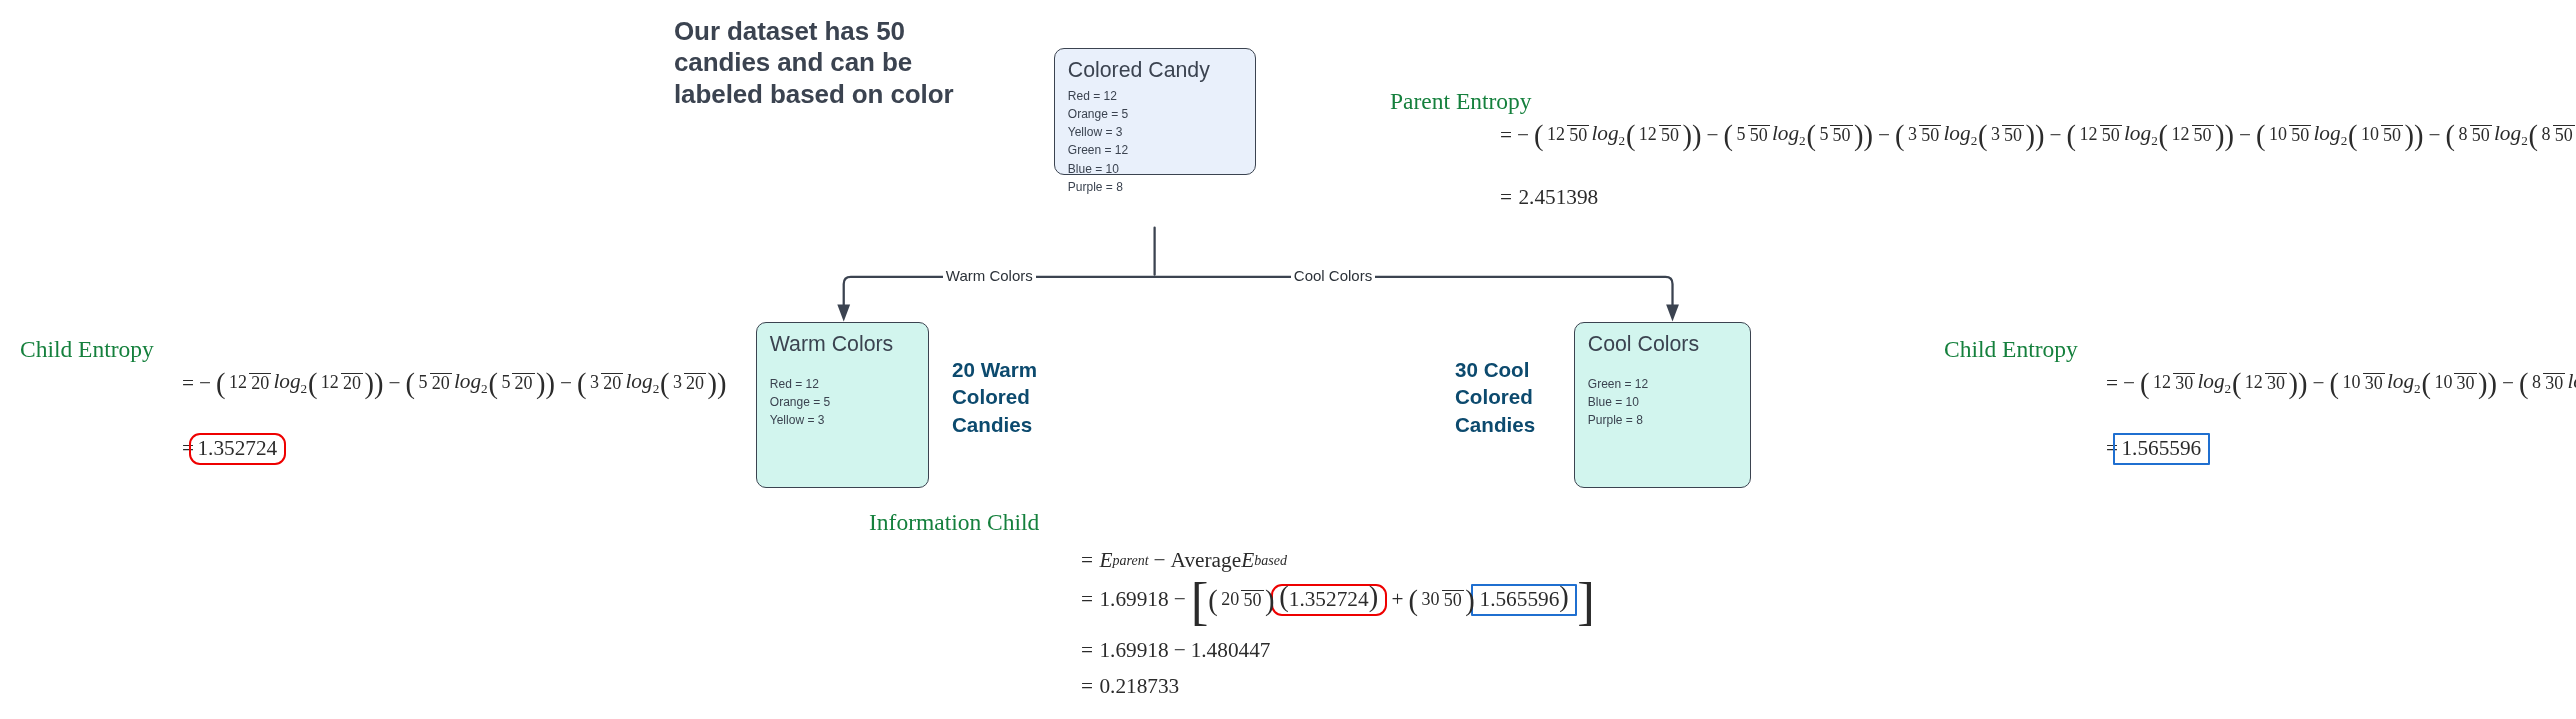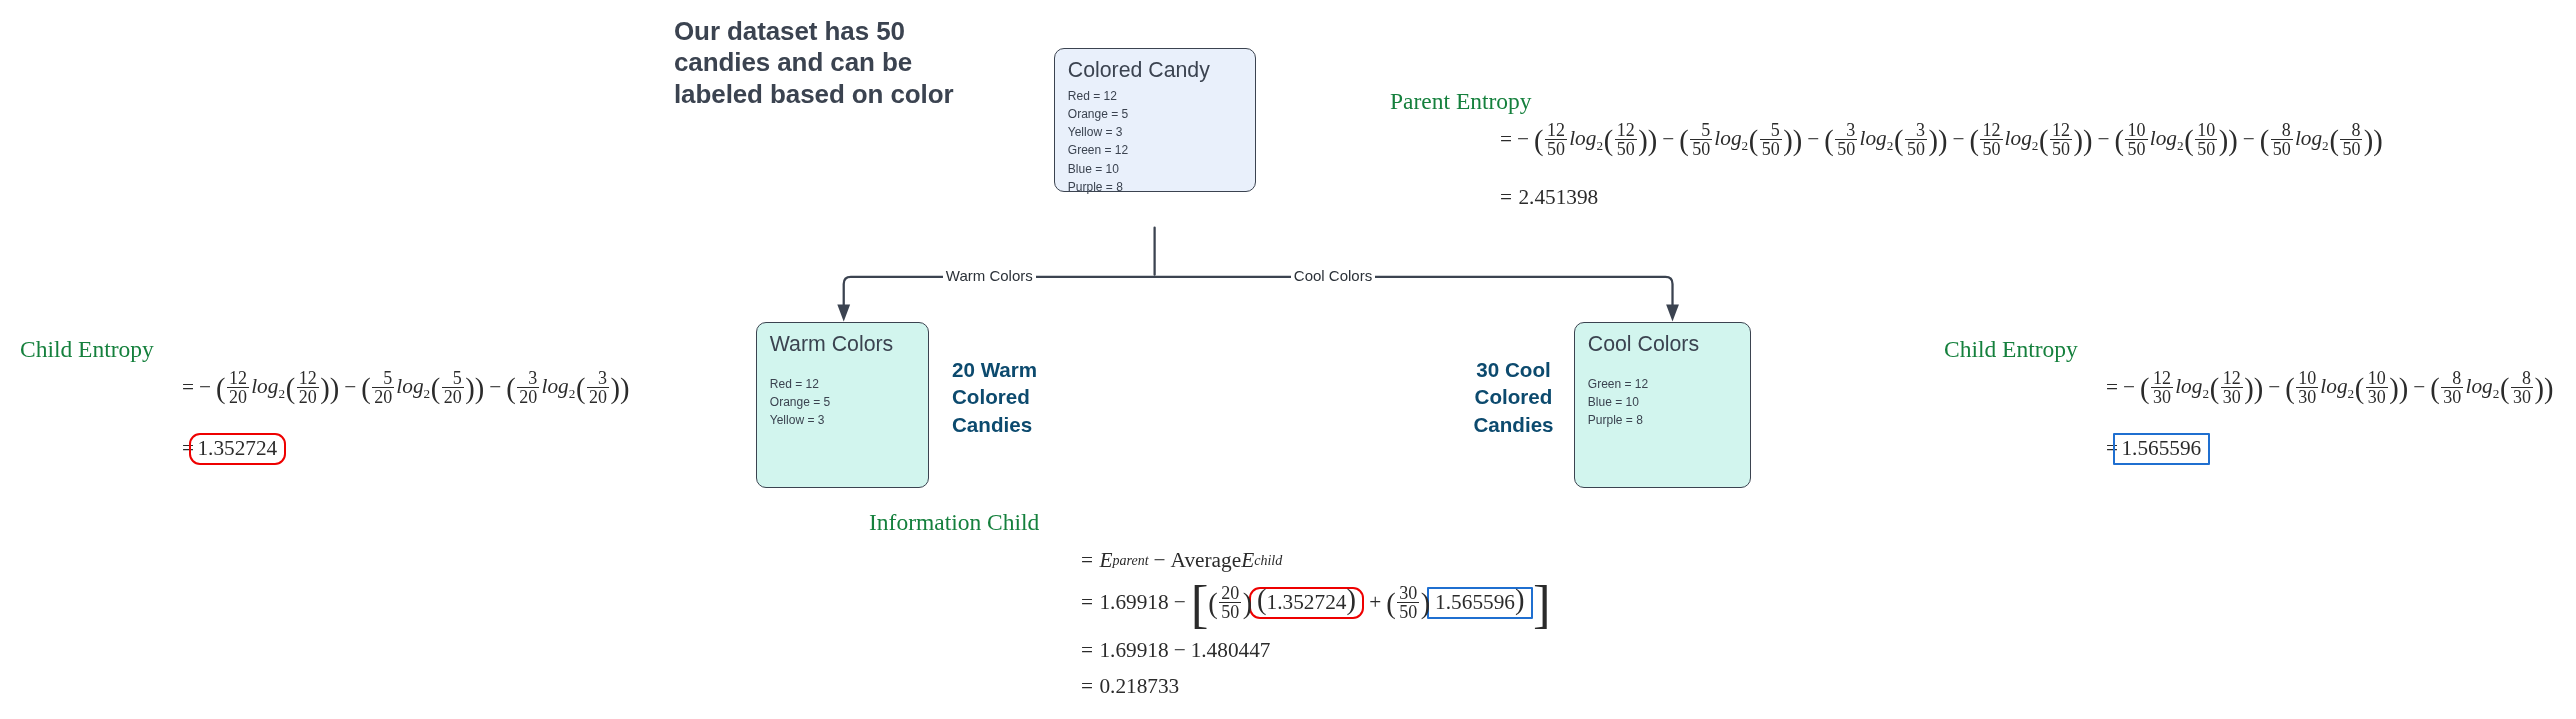--- a/index.html
+++ b/index.html
@@ -30,21 +30,21 @@
   .node .node-title{
     font-size:21.3px; line-height:1.1; font-weight:400;
     color:#3b4350; white-space:nowrap;
   }
   .node ul{list-style:none;margin:0;padding:0;}
   .node li{
     font-size:12px; line-height:1.52; color:#3b4350; white-space:nowrap;
   }
 
   #root-node{
-    left:1054px; top:48px; width:202px; height:144px;
+    left:1054px; top:48px; width:202px; height:127px;
     background:#e9f0fb;
   }
   #root-node .node-title{margin-bottom:4.3px;}
 
   #warm-node{
     left:756px; top:322px; width:173px; height:166px;
     background:#d2f5ee;
   }
   #warm-node .node-title{margin-bottom:18.5px;}
 
@@ -53,21 +53,21 @@
     background:#d2f5ee;
   }
   #cool-node .node-title{margin-bottom:18.5px;}
 
   
   .count-caption{
     font-family:"Liberation Sans", sans-serif;
     font-weight:bold;font-size:20.6px;line-height:1.33;color:#0c4a6e;
   }
   #warm-count{left:952px;top:356px;width:121px;}
-  #cool-count{left:1455px;top:356px;width:117px;text-align:center;}
+  #cool-count{left:1455px;top:356px;width:117px;text-align:left;}
 
   
   #tree-links{left:0;top:0;width:2576px;height:720px;pointer-events:none;}
 
   
   .edge-label{
     font-family:"Liberation Sans", sans-serif;
     font-size:15px;color:#2b3138;background:#ffffff;
     padding:0 2.8px;white-space:nowrap;
   }
@@ -83,21 +83,21 @@
     font-family:"Liberation Serif", serif;
     font-size:21.3px;color:#2b2b2b;white-space:nowrap;
     display:flex;align-items:center;
   }
   .mathline .it{font-style:italic;}
   .op{margin:0 5px;}
   .paren{font-size:28.5px;line-height:0;position:relative;top:0.7px;}
 
   
   .frac{
-    display:inline-flex;flex-direction:column;align-items:flex-end;
+    display:inline-flex;flex-direction:row;align-items:flex-start;
     vertical-align:middle;margin:0 1.4px;line-height:1.02;
   }
   .frac .num{font-size:18px;padding:0 2.1px;}
   .frac .den{font-size:18px;padding:0 2.1px;border-top:1.1px solid #2b2b2b;}
 
   .log{font-style:italic;margin:0 0.7px;}
   .log sub{font-size:0.62em;font-style:normal;}
 
   
   .bigbracket{font-size:53px;line-height:0;position:relative;top:1.4px;font-family:"Liberation Serif",serif;}
@@ -415,21 +415,21 @@
 <div class="abs" id="info-gain">
   <div class="math-title">Information Child</div>
 
   <div class="mathline" id="ig-l1">
     <span>=</span>
     <span style="margin-left:6.4px;" class="it">E</span>
       <sub style="font-style:italic;font-size:0.66em;">parent</sub>
     <span class="op">−</span>
     <span>Average</span>
     <span class="it">E</span>
-      <sub style="font-style:italic;font-size:0.66em;">child</sub>
+      <sub style="font-style:italic;font-size:0.66em;">based</sub>
   </div>
 
   <div class="mathline" id="ig-l2">
     <span>=</span>
     <span style="margin-left:6.4px;">1.69918</span>
     <span class="op">−</span>
     <span class="bigbracket">[</span>
     <span class="paren">(</span>
     <span class="frac">
         <span class="num">20</span>

